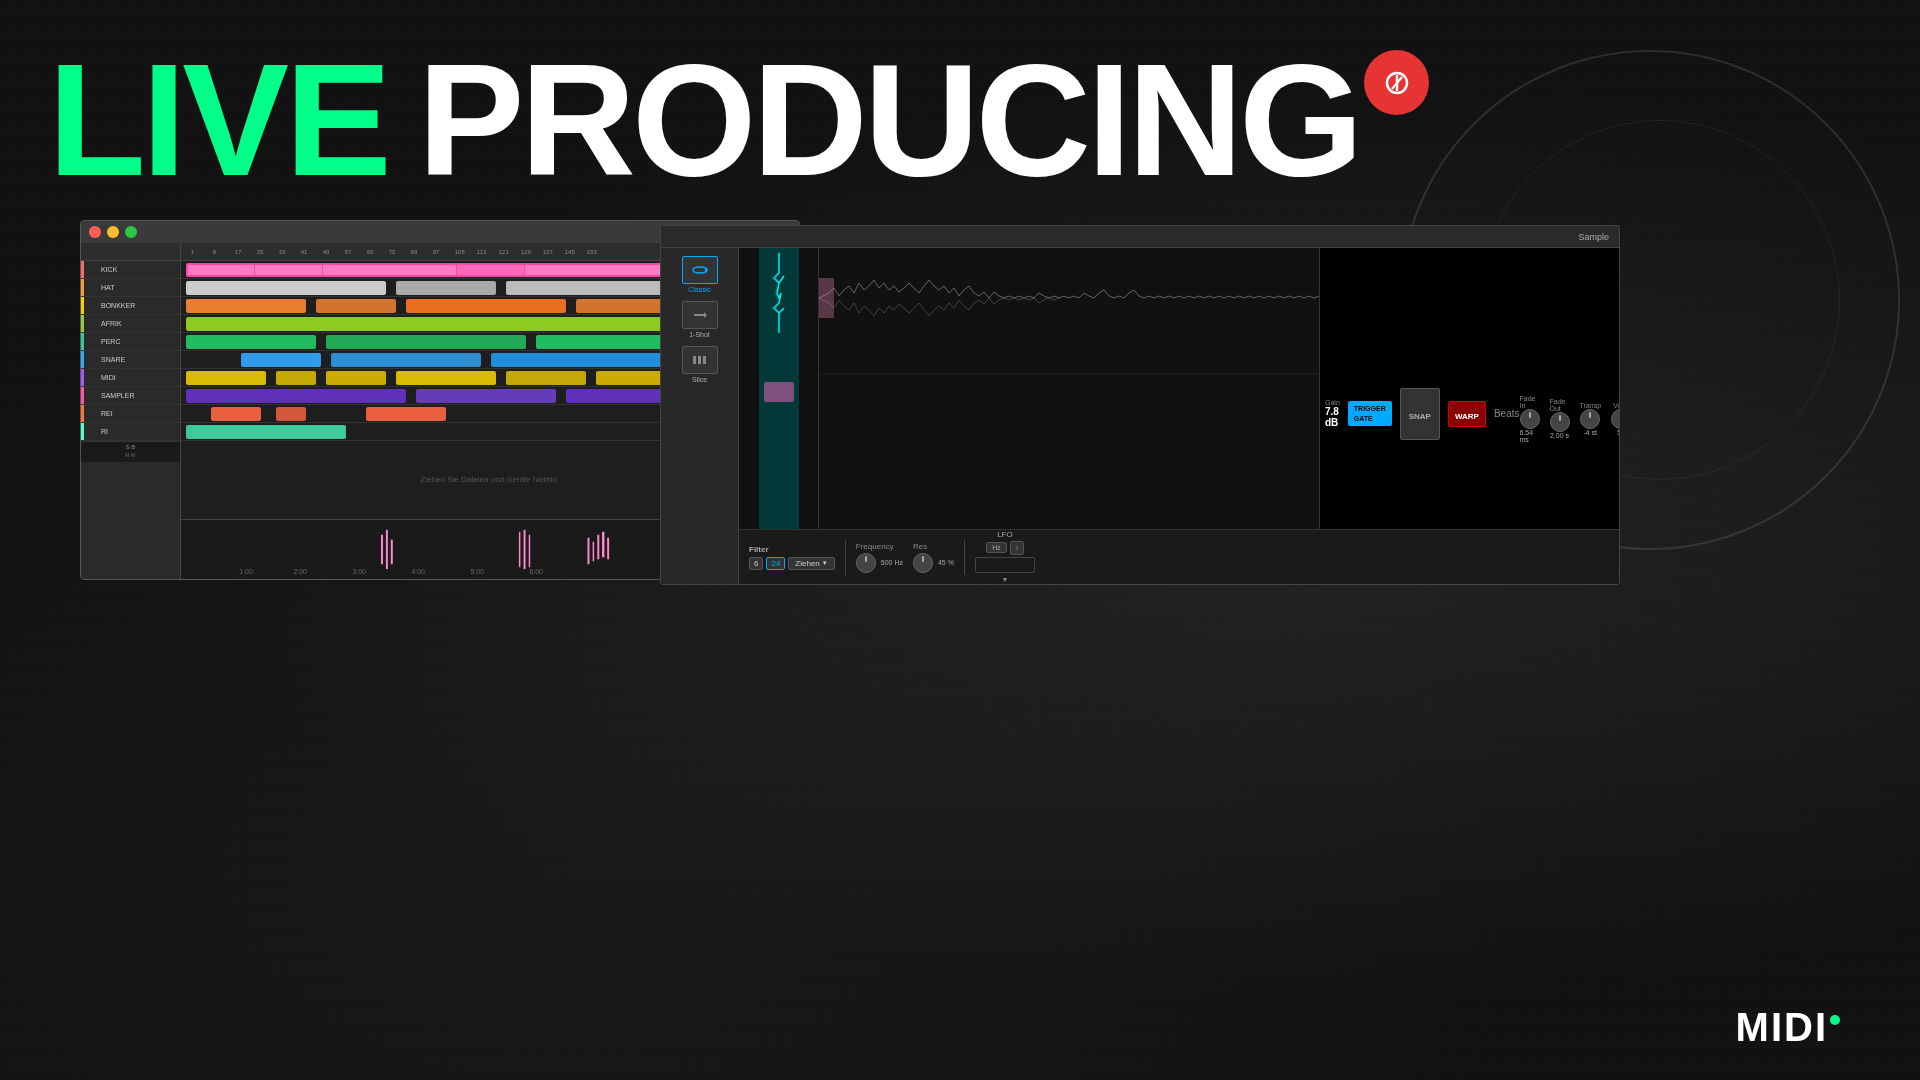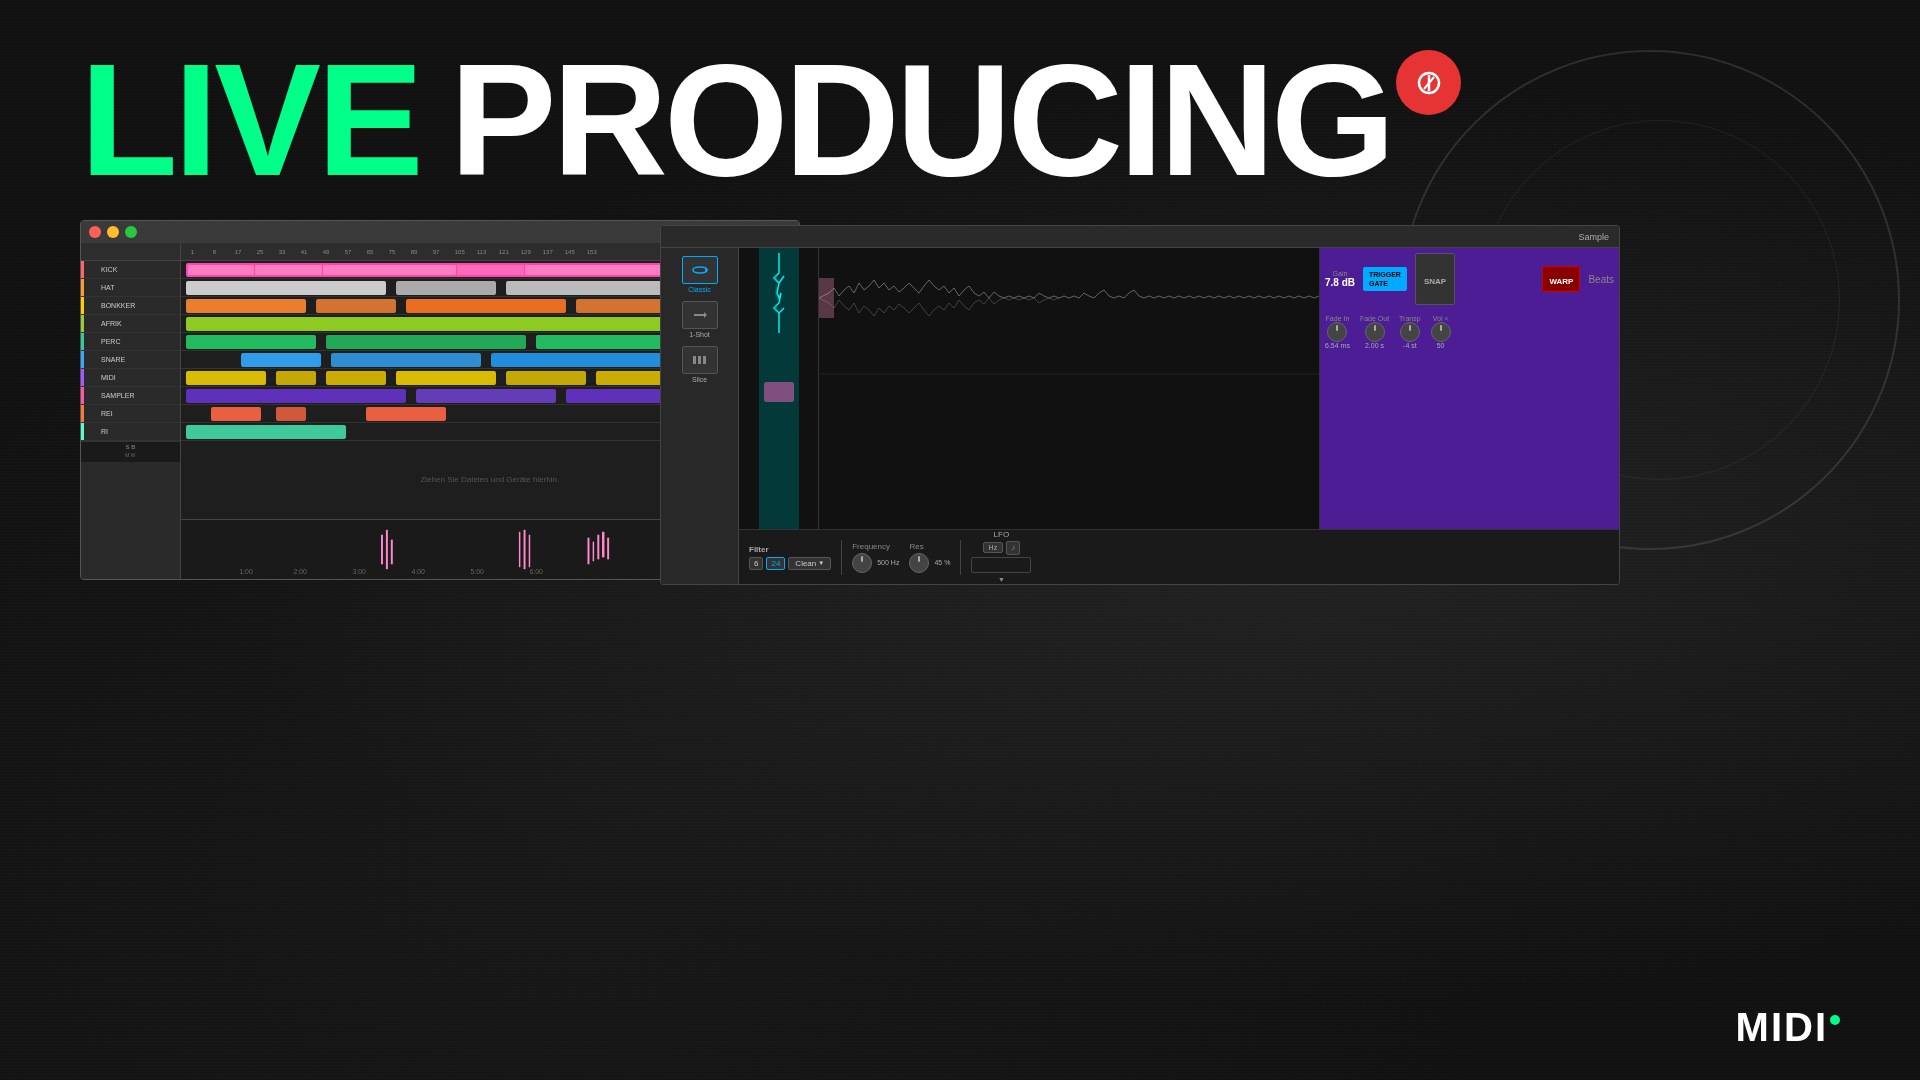--- a/index.html
+++ b/index.html
@@ -48,21 +48,21 @@
     
     .main-container {
       position: absolute;
       inset: 0;
       display: flex;
       flex-direction: column;
     }
 
     
     .top-section {
-      padding: 40px 80px 20px 80px;
+      padding: 40px 80px 20px 48px;
       display: flex;
       align-items: center;
       gap: 0;
     }
 
     .title-live {
       font-size: 160px;
       font-weight: 900;
       color: #00ff88;
       letter-spacing: -4px;
@@ -610,21 +610,21 @@
           </svg>
 
           <div style="position:absolute; bottom:2px; left:0; right:0; display:flex; padding: 0 5px;">
             <span style="font-size:7px; color:#666; margin-right:150px;">0:00</span>
             <span style="font-size:7px; color:#666; margin-right:150px;">0:01</span>
             <span style="font-size:7px; color:#666; margin-right:150px;">0:02</span>
             <span style="font-size:7px; color:#666;">0:03</span>
           </div>
         </div>
 
-        <div style="width:300px; background:#4c1d95; border-left:1px solid #333; display:flex; flex-direction:column; padding:5px;">
+        <div style="width:300px; background:#000000; border-left:1px solid #333; display:flex; flex-direction:row; padding:5px;">
           <div style="display:flex; gap:8px; align-items:center; margin-bottom:5px;">
 
             <div style="display:flex; flex-direction:column; align-items:center;">
               <span style="font-size:7px; color:#888;">Gain</span>
               <span style="font-size:10px; color:#fff; font-weight:bold;">7.8 dB</span>
             </div>
 
             <div style="background:#00aaff; padding:3px 6px; border-radius:2px; cursor:pointer;">
               <div style="font-size:7px; color:#000; font-weight:bold; line-height:1.3;">TRIGGER</div>
               <div style="font-size:7px; color:#000; font-weight:bold; line-height:1.3;">GATE</div>
@@ -666,21 +666,21 @@
       </div>
 
       <div style="position:absolute; bottom:0; left:78px; right:0; height:55px; background:#1a1a1a; border-top:1px solid #333; display:flex; align-items:center; padding:0 10px; gap:10px;">
 
         <div style="display:flex; flex-direction:column; gap:3px;">
           <span style="font-size:8px; color:#aaa; font-weight:bold;">Filter</span>
           <div style="display:flex; align-items:center; gap:3px;">
             <div style="background:#333; border:1px solid #555; border-radius:2px; padding:1px 4px; font-size:8px; color:#ccc;">6</div>
             <div style="background:#333; border:1px solid #00aaff; border-radius:2px; padding:1px 4px; font-size:8px; color:#00aaff;">24</div>
             <div style="background:#333; border:1px solid #555; border-radius:2px; padding:1px 6px; font-size:8px; color:#ccc; display:flex; align-items:center; gap:2px;">
-              <span>Clean</span>
+              <span>Ziehen</span>
               <span style="font-size:6px;">▼</span>
             </div>
           </div>
         </div>
 
         <div style="width:1px; height:35px; background:#444;"></div>
 
         <div style="display:flex; flex-direction:column; gap:2px;">
           <span style="font-size:8px; color:#888;">Frequency</span>
           <div style="display:flex; align-items:center; gap:5px;">

